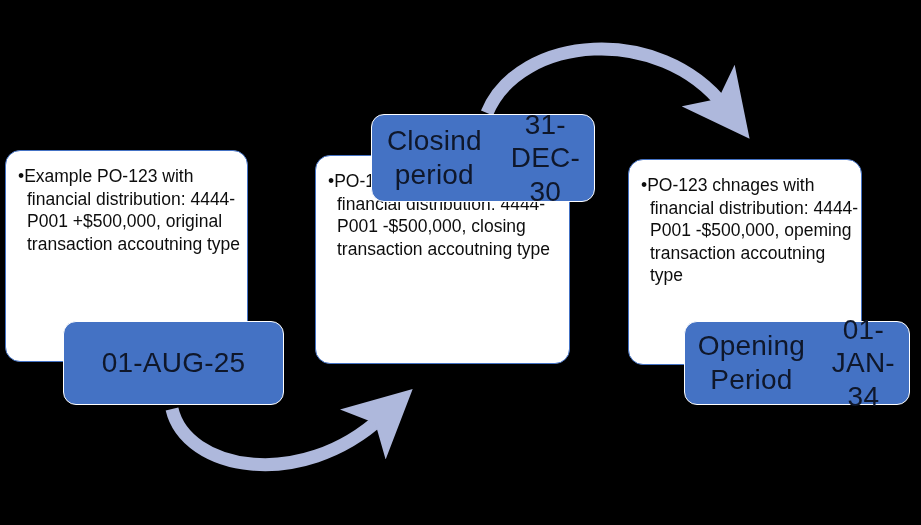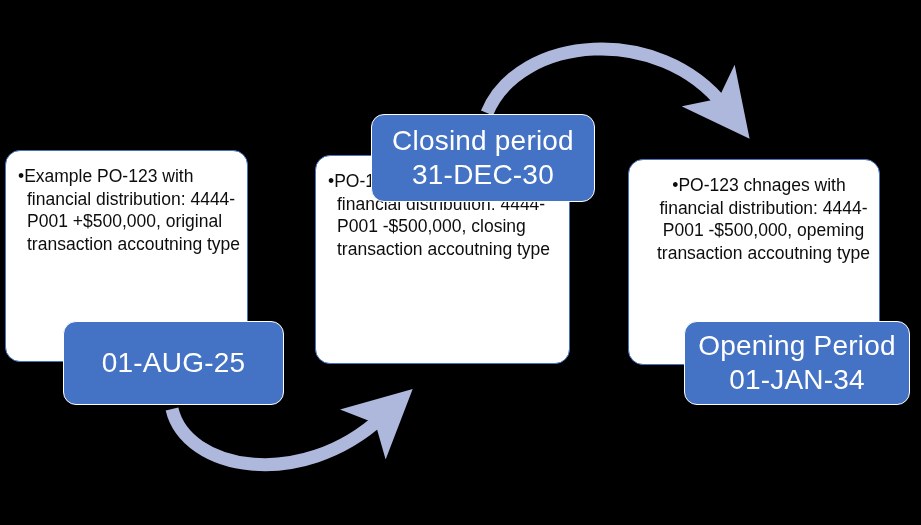--- a/index.html
+++ b/index.html
@@ -44,34 +44,34 @@
     font-size: 17.5px;
     line-height: 1.29;
     color: #0d0d0d;
     white-space: pre-line;
     text-indent: -9px;
     padding-left: 9px;
   }
 
   #card-left   { left: 5px;   top: 150px; width: 243px; height: 212px; }
   #card-mid    { left: 315px; top: 155px; width: 255px; height: 209px; }
-  #card-right  { left: 628px; top: 159px; width: 252px; height: 206px; text-align: center; }
+  #card-right  { left: 628px; top: 159px; width: 234px; height: 206px; }
 
   
   .chip {
     position: absolute;
     background: #4472c4;
     border: 1.8px solid #ffffff;
     border-radius: 13px;
     box-sizing: border-box;
     display: flex;
-    flex-direction: column;
+    flex-direction: row;
     align-items: center;
     justify-content: center;
-    color: #ffffff;
+    color: #0f172a;
     font-family: "Liberation Sans", sans-serif;
     font-size: 28px;
     line-height: 1.2;
     letter-spacing: 0.2px;
     text-align: center;
   }
   .chip-line { display: block; }
 
   #chip-current { left: 63px;  top: 321px; width: 221px; height: 84px; }
   #chip-closing { left: 371px; top: 114px; width: 224px; height: 88px; }

